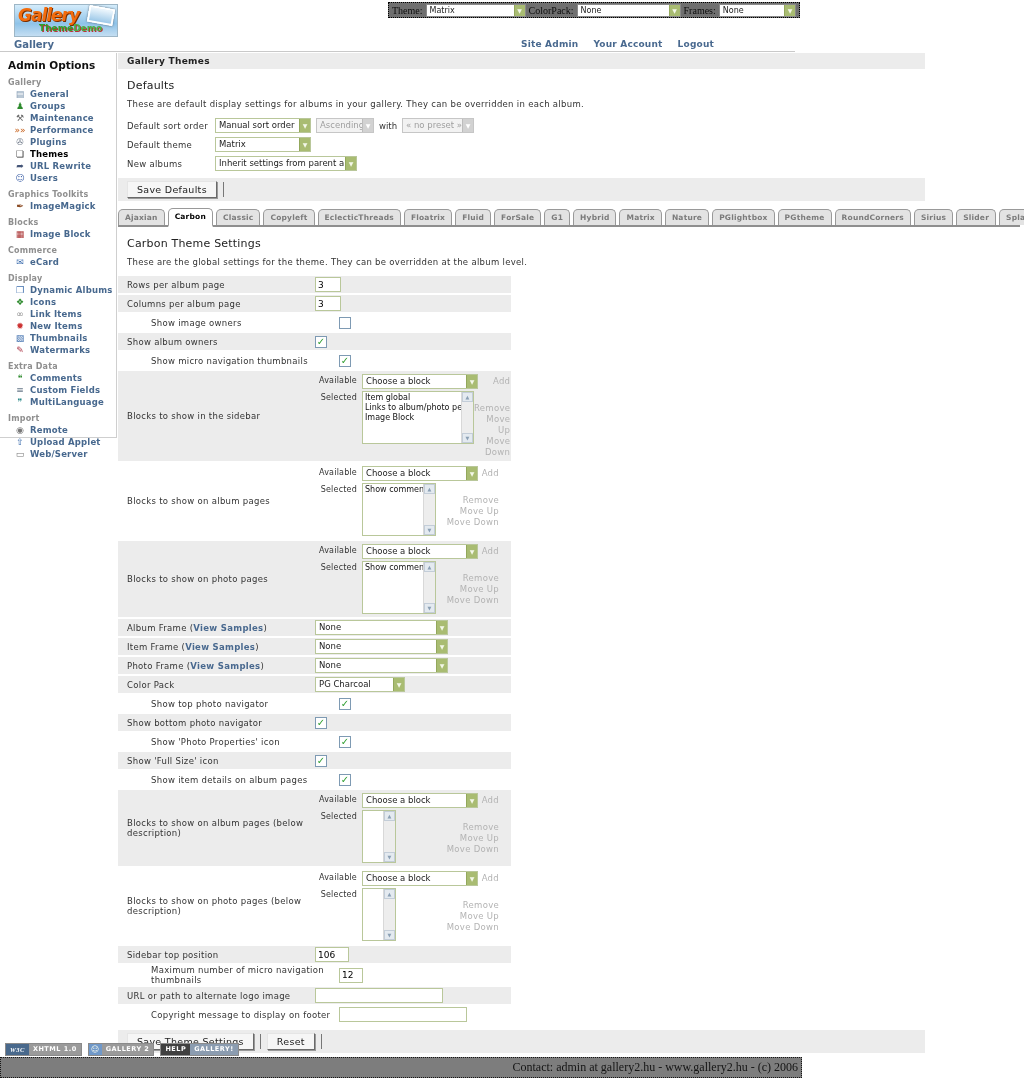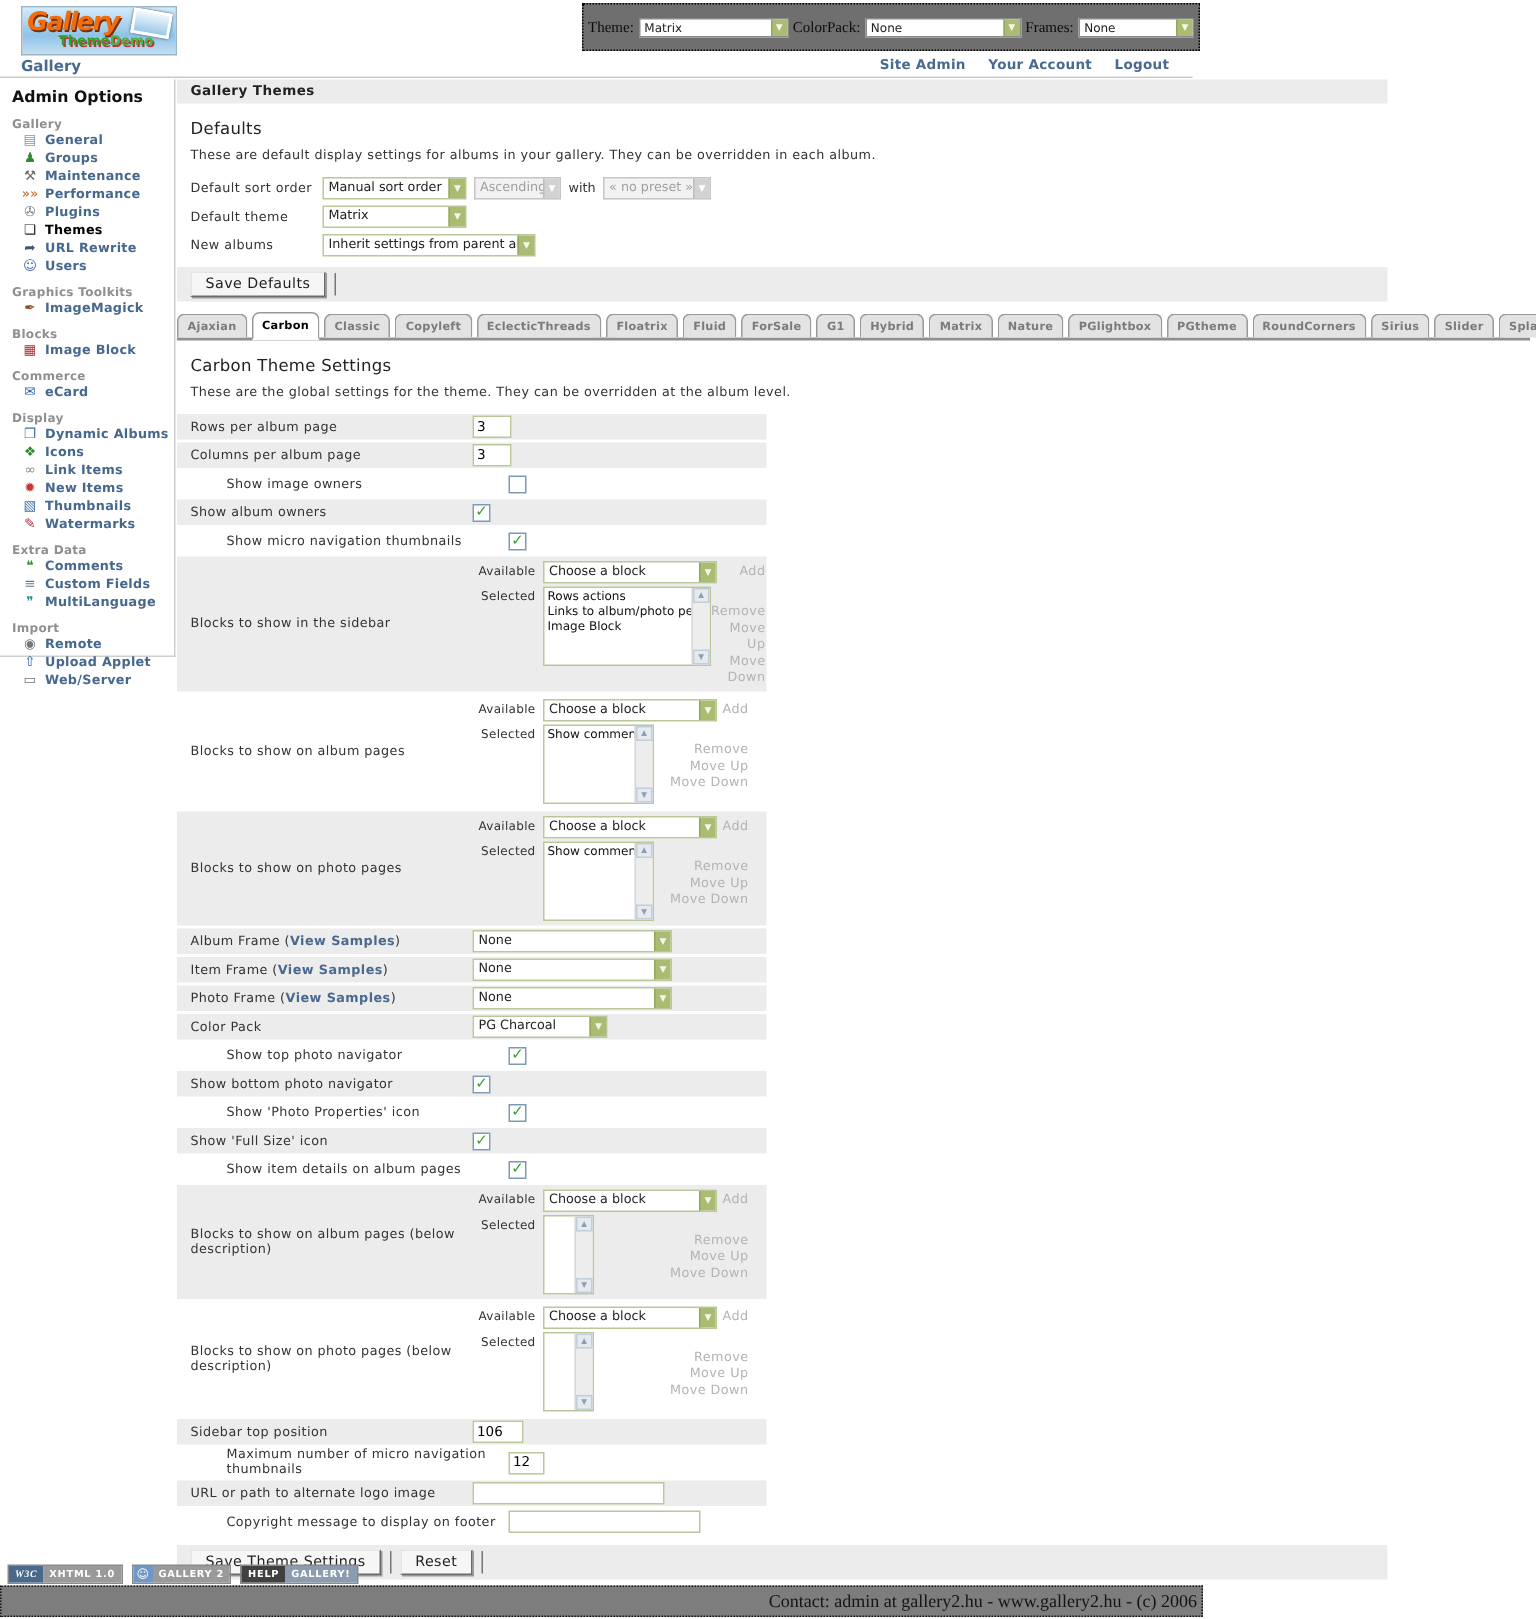--- a/index.html
+++ b/index.html
@@ -1,21 +1,21 @@
 <!DOCTYPE html>
 <html><head>
 <meta charset="utf-8">
 <style>
   * { margin:0; padding:0; box-sizing:border-box; }
   html,body { background:#fff; }
   body { width:1024px; height:1079px; position:relative; overflow:hidden;
          font-family:"DejaVu Sans",sans-serif; font-size:9px; color:#333; }
 
   
-  .theme-bar { position:absolute; left:388px; top:2px; width:412px; height:32px;
+  .theme-bar { position:absolute; left:388px; top:2px; width:412px; height:16px;
     background:#6f6f6f; border:1px dotted #000; display:flex; align-items:center;
     gap:3px; padding:0 3px; }
   .tb-label { font-family:"Liberation Serif",serif; font-size:10px; color:#0b0b0b; white-space:nowrap; }
 
   
   .gselect { display:inline-flex; align-items:stretch; background:#fff;
     border:1px solid #b9c79a; height:15px; vertical-align:middle; }
   .gselect .txt { flex:1; font-size:8.5px; line-height:12px; padding:0 3px;
     white-space:nowrap; overflow:hidden; color:#222; }
   .gselect .arr { width:11px; background:#a9bc72; border-left:1px solid #93a85c;
@@ -32,21 +32,21 @@
     border:1px solid #9db6c6; overflow:hidden; }
   .logo-word { position:absolute; left:3px; top:0; font-size:17px; font-weight:bold;
     font-style:italic; color:#f26c0d; text-shadow:1px 1px 0 #7a2f00; letter-spacing:-1px; }
   .logo-sub { position:absolute; left:24px; top:18px; font-size:9px; font-weight:bold; }
   .logo-sub .t { color:#2da02d; text-shadow:1px 1px 0 #bb3333; }
   .logo-sub .d { color:#47b347; text-shadow:1px 1px 0 #bb3333; }
   .logo-photo { position:absolute; right:3px; top:2px; width:26px; height:17px;
     background:linear-gradient(180deg,#eef7fd,#9cc8e8); border:2px solid #fff;
     box-shadow:0 0 2px #456; transform:rotate(10deg); }
   .crumb { position:absolute; left:14px; top:39px; font-size:10px; font-weight:bold; color:#49698f; }
-  .hdr-links { position:absolute; left:529px; top:39px; width:293px; text-align:center; }
+  .hdr-links { position:absolute; left:506px; top:39px; width:293px; text-align:left; }
   .hdr-links .lnk { font-size:9px; font-weight:bold; color:#49698f; margin-left:15px; letter-spacing:.2px; }
   .hdr-rule { position:absolute; left:0; top:51px; width:795px; border-top:1px solid #c9c9c9; }
 
   
   .sidebar { position:absolute; left:0; top:53px; width:117px; height:385px; background:#fff;
     border-right:1px solid #cfcfcf; border-bottom:1px solid #cfcfcf; padding:6px 0 0 8px; }
   .sb-title { font-size:10.5px; font-weight:bold; color:#111; margin-bottom:6px; }
   .sb-sec { font-size:8px; font-weight:bold; color:#8f8f8f; margin:7px 0 2px; letter-spacing:.2px; }
   .sb-item { display:flex; align-items:center; margin:1px 0 2px 5px; cursor:pointer; }
   .sb-ico { width:14px; font-size:9px; margin-right:3px; text-align:center; flex-shrink:0; }
@@ -361,21 +361,21 @@
             <div class="blk-ctrl"><span class="gselect" style="width: 116px;">
                 <span class="txt">Choose a block</span>
                 <span class="arr">▼</span>
               </span></div>
             <div class="blk-actions"><span class="act-link">Add</span></div>
           </div>
           <div class="blk">
             <span class="blk-label">Selected</span>
             <div class="glist" style="width: 112px;">
               <div class="items">
-                <div class="litem">Rows actions</div>
+                <div class="litem">Item global</div>
                 <div class="litem">Links to album/photo peers</div>
                 <div class="litem">Image Block</div>
               </div>
               <div class="sbx">
                 <div class="sbtn">▲</div>
                 <div class="sbtn">▼</div>
               </div>
             </div>
             <div class="blk-actions stack">
               <span class="act-link">Remove</span>

